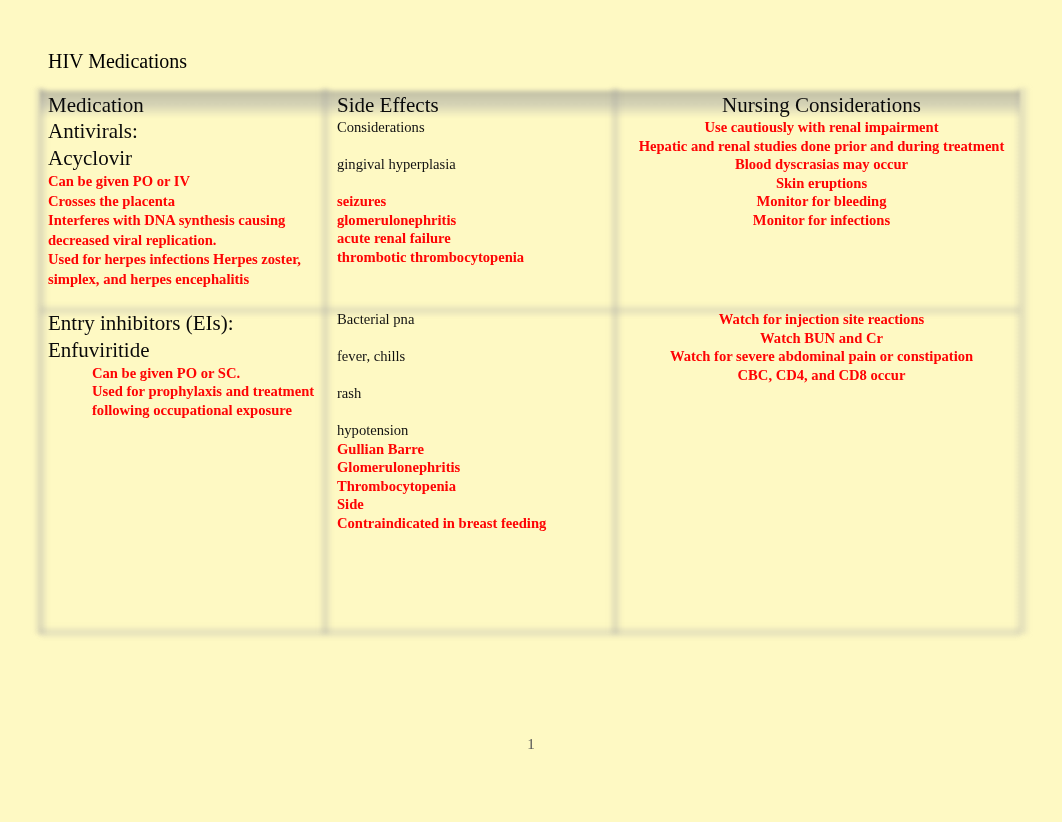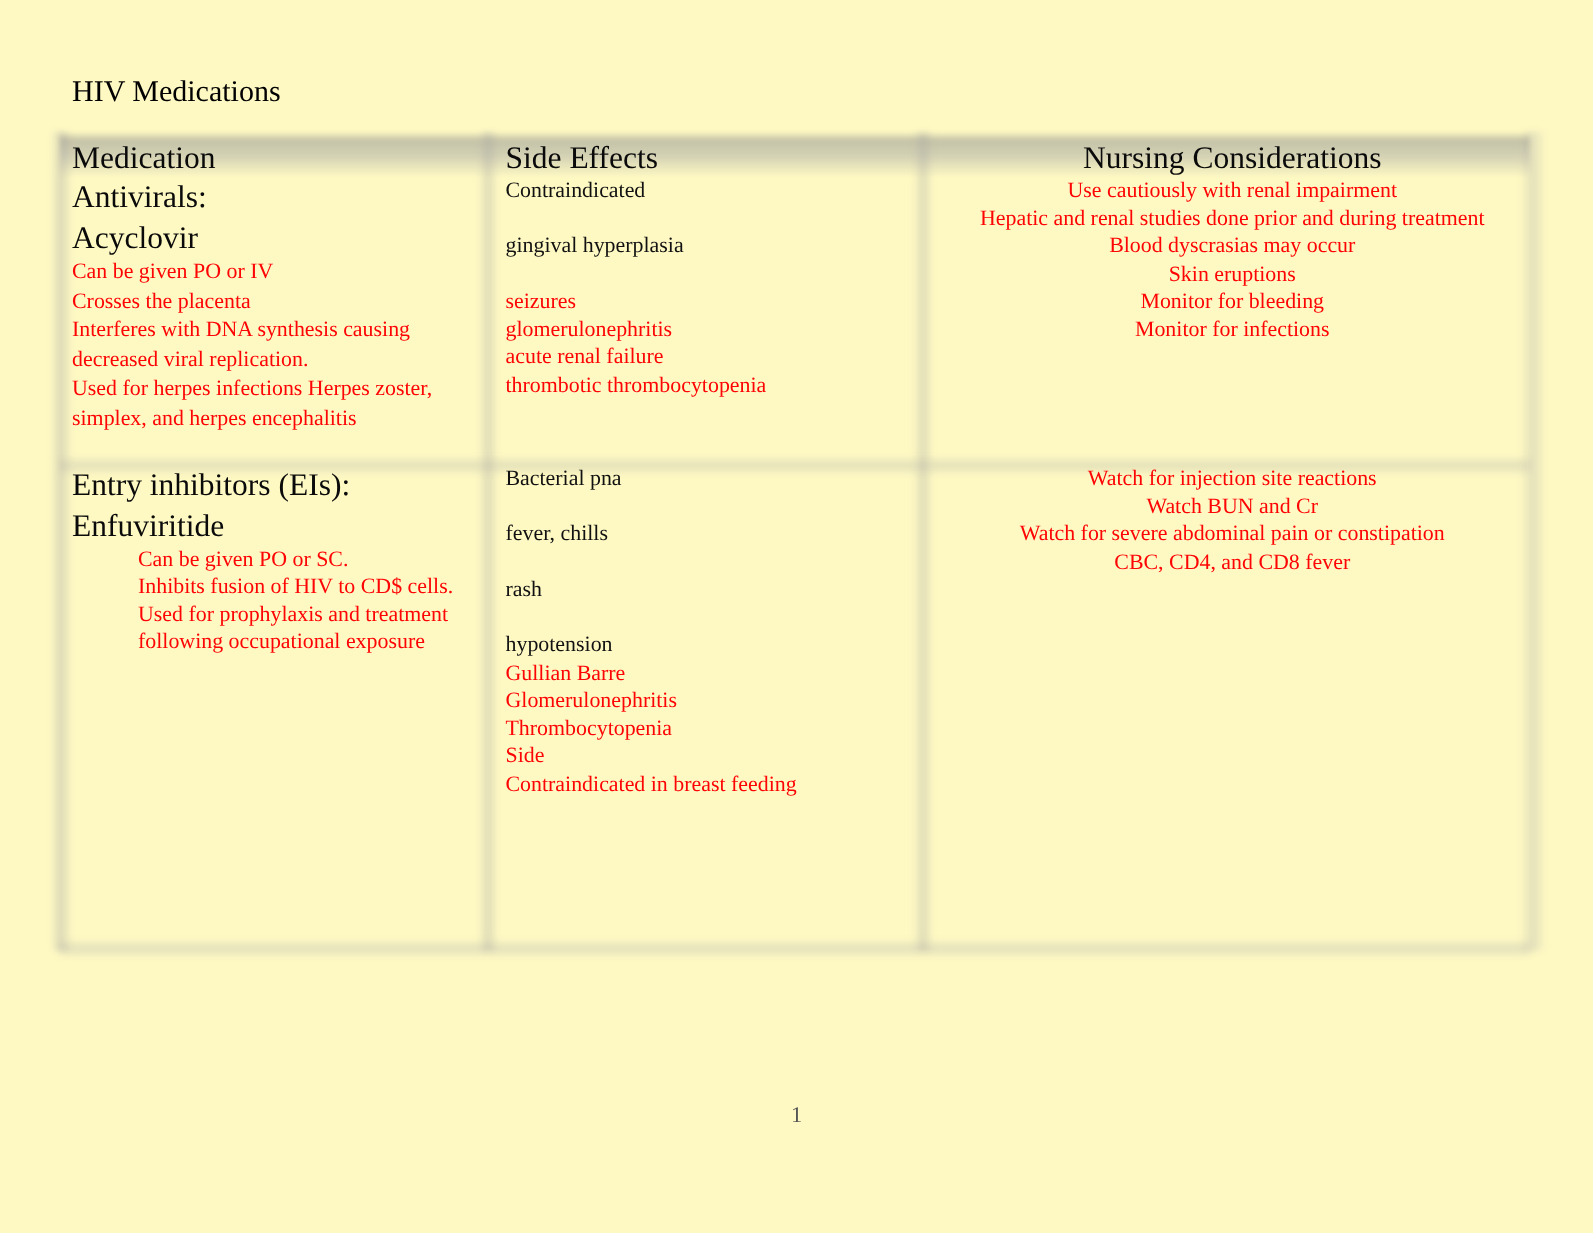--- a/index.html
+++ b/index.html
@@ -137,21 +137,21 @@
     line-height: 27px;
     color: #0a0a0a;
   }
   .lines {
     font-size: 14.6px;
     line-height: 18.5px;
     color: #ff0000;
   }
   .lines .ln { display: block; white-space: pre-wrap; }
   .lines .ln.black { color: #111111; }
-  .lines .ln.red   { color: #fe0404; }
+  .lines .ln.red   { color: #fe0404; font-weight: bold; }
   .lines .ln.gap   { height: 18.5px; }
 
   
   .lines.tight .ln { line-height: 18.3px; margin-left: 44px; }
   .lines.loose .ln { line-height: 19.6px; }
 
   
   .page-number {
     position: absolute;
     left: 0;
@@ -203,21 +203,21 @@
             <span class="ln red">Crosses the placenta</span>
             <span class="ln red">Interferes with DNA synthesis causing</span>
             <span class="ln red">decreased viral replication.</span>
             <span class="ln red">Used for herpes infections Herpes zoster,</span>
             <span class="ln red">simplex, and herpes encephalitis</span>
           </div>
       </div>
 
       <div class="cell c2 r1">
         <div class="lines">
-            <span class="ln black">Contraindicated</span>
+            <span class="ln black">Considerations</span>
             <span class="ln gap">&nbsp;</span>
             <span class="ln black">gingival hyperplasia</span>
             <span class="ln gap">&nbsp;</span>
             <span class="ln red">seizures</span>
             <span class="ln red">glomerulonephritis</span>
             <span class="ln red">acute renal failure</span>
             <span class="ln red">thrombotic thrombocytopenia</span>
           </div>
       </div>
 
@@ -230,21 +230,20 @@
             <span class="ln red">Monitor for bleeding</span>
             <span class="ln red">Monitor for infections</span>
           </div>
       </div>
 
       <div class="cell c1 r2">
         <div class="med-name">Entry inhibitors (EIs):</div>
         <div class="med-name">Enfuviritide</div>
         <div class="lines tight">
             <span class="ln red">Can be given PO or SC.</span>
-            <span class="ln red">Inhibits fusion of HIV to CD$ cells.</span>
             <span class="ln red">Used for prophylaxis and treatment</span>
             <span class="ln red">following occupational exposure</span>
           </div>
       </div>
 
       <div class="cell c2 r2">
         <div class="lines">
             <span class="ln black">Bacterial pna</span>
             <span class="ln gap">&nbsp;</span>
             <span class="ln black">fever, chills</span>
@@ -258,21 +257,21 @@
             <span class="ln red">Side</span>
             <span class="ln red">Contraindicated in breast feeding</span>
           </div>
       </div>
 
       <div class="cell c3 r2">
         <div class="lines">
             <span class="ln red">Watch for injection site reactions</span>
             <span class="ln red">Watch BUN and Cr</span>
             <span class="ln red">Watch for severe abdominal pain or constipation</span>
-            <span class="ln red">CBC, CD4, and CD8 fever</span>
+            <span class="ln red">CBC, CD4, and CD8 occur</span>
           </div>
       </div>
 
     </div>
   </div>
 
   <div class="page-number">1</div>
 
 </div>
 

